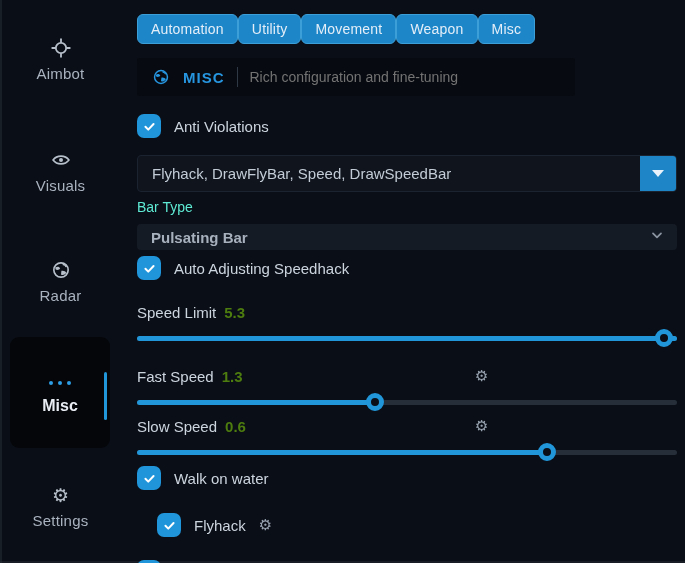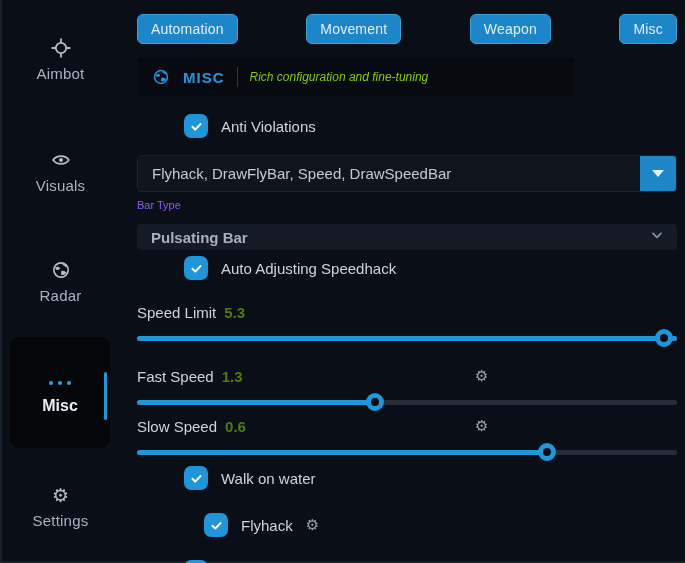--- a/index.html
+++ b/index.html
@@ -32,36 +32,36 @@
     padding-top:40px; gap:8px; cursor:pointer;
   }
   .misc-card .lbl { font-size:16px; font-weight:bold; color:#eaeef4; }
   .dots { display:flex; gap:5px; height:12px; align-items:center; }
   .dots i { width:4px; height:4px; border-radius:50%; background:#2e9fe6; display:block; }
   .misc-accent { position:absolute; right:3px; top:35px; width:3px; height:48px; background:#2196d9; border-radius:2px; }
 
   
   .main { position:absolute; left:137px; top:0; width:540px; }
 
-  .tabs { margin-top:14px; display:flex; gap:0;justify-content:space-between; }
+  .tabs { margin-top:14px; display:flex; gap:0; }
   .tab {
     background:#1d86c8; border:1px solid #3d9fd8; border-radius:6px;
     color:#e4eef8; font-size:14px; padding:6px 13px; cursor:pointer;
     letter-spacing:.2px;
   }
 
   .section-header {
     margin-top:14px; width:438px; height:38px; background:#070a10;
     border-radius:3px; display:flex; align-items:center; padding:0 14px; gap:12px;
   }
   .section-header .title { color:#2796e0; font-weight:bold; font-size:15px; letter-spacing:1px; }
   .section-header .divider { width:1px; height:20px; background:#2e3945; }
-  .section-header .subtitle { color:#84cc16; font-size:12px;font-style:italic; }
-
-  .check-row { display:flex; align-items:center; gap:13px; height:24px;margin-left:47px; }
+  .section-header .subtitle { color:#737373; font-size:14px; }
+
+  .check-row { display:flex; align-items:center; gap:13px; height:24px; }
   .checkbox {
     width:24px; height:24px; border-radius:7px; background:#2095da;
     display:flex; align-items:center; justify-content:center; cursor:pointer; flex:none;
   }
   .check-row .lbl { font-size:15px; color:#ccd4de; }
   .inline-gear { font-family:"DejaVu Sans", sans-serif; color:#98a3b1; font-size:15px; cursor:pointer; }
 
   .row-anti { margin-top:18px; }
   .row-auto { margin-top:6px; }
   .row-walk { margin-top:5px; }
@@ -70,21 +70,21 @@
 
   .multiselect {
     margin-top:17px; width:540px; height:37px; background:#0f141d;
     border:1px solid #1b2330; border-radius:4px; display:flex; align-items:stretch;
     overflow:hidden; cursor:pointer;
   }
   .multiselect .value { flex:1; display:flex; align-items:center; padding-left:14px; font-size:15px; color:#c3ccd6; }
   .ms-btn { width:36px; background:#1e86c7; display:flex; align-items:center; justify-content:center; cursor:pointer; }
   .tri-down { width:0; height:0; border-left:6px solid transparent; border-right:6px solid transparent; border-top:7px solid #e9f2fa; }
 
-  .field-label { margin-top:7px; font-size:11px; color:#8b5cf6; height:18px; }
+  .field-label { margin-top:7px; font-size:14px; color:#5eead4; height:18px; }
 
   .select {
     margin-top:7px; width:540px; height:26px; background:#151b25; border-radius:4px;
     display:flex; align-items:center; justify-content:space-between; padding:0 12px 0 14px;
     cursor:pointer;
   }
   .select .value { font-size:15px; font-weight:bold; color:#a7b1bd; }
 
   .slider-label { display:flex; align-items:center; gap:8px; height:18px; position:relative; }
   .slider-label .lbl { font-size:15px; color:#ccd4de;text-align:center; }
@@ -162,20 +162,21 @@
           <span class="gear-glyph">⚙</span>
         </span>
       <span class="lbl">Settings</span>
     </div>
   </div>
 
   <div class="main">
 
     <div class="tabs">
       <button class="tab">Automation</button>
+      <button class="tab">Utility</button>
       <button class="tab">Movement</button>
       <button class="tab">Weapon</button>
       <button class="tab">Misc</button>
     </div>
 
     <div class="section-header">
       <span class="side-icon">
         <svg width="18" height="18" viewBox="0 0 24 24" fill="none" stroke="#2796e0" stroke-width="2">
           <circle cx="12" cy="12" r="8.6"></circle>
           <path d="M5 9 C8 7.4, 10 8.2, 11 10 C10 12, 7.4 12.4, 5.6 11.4" fill="#2796e0" stroke="none"></path>

